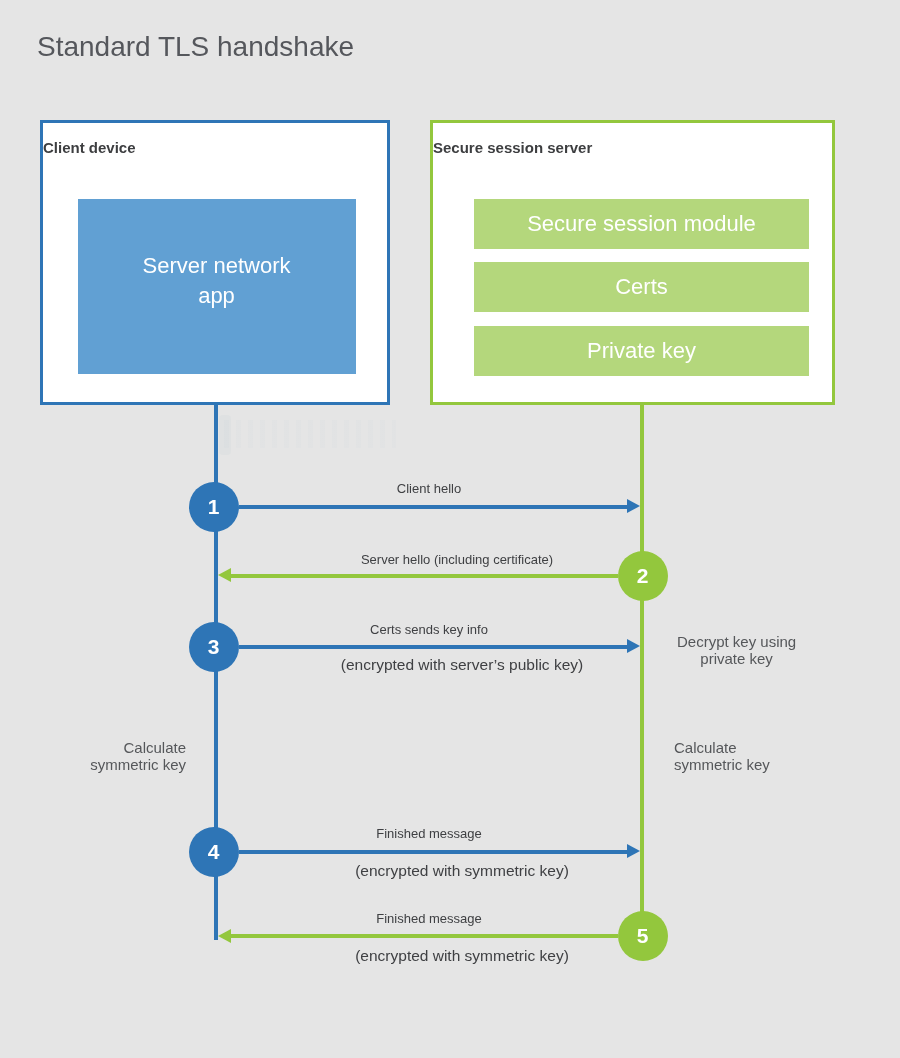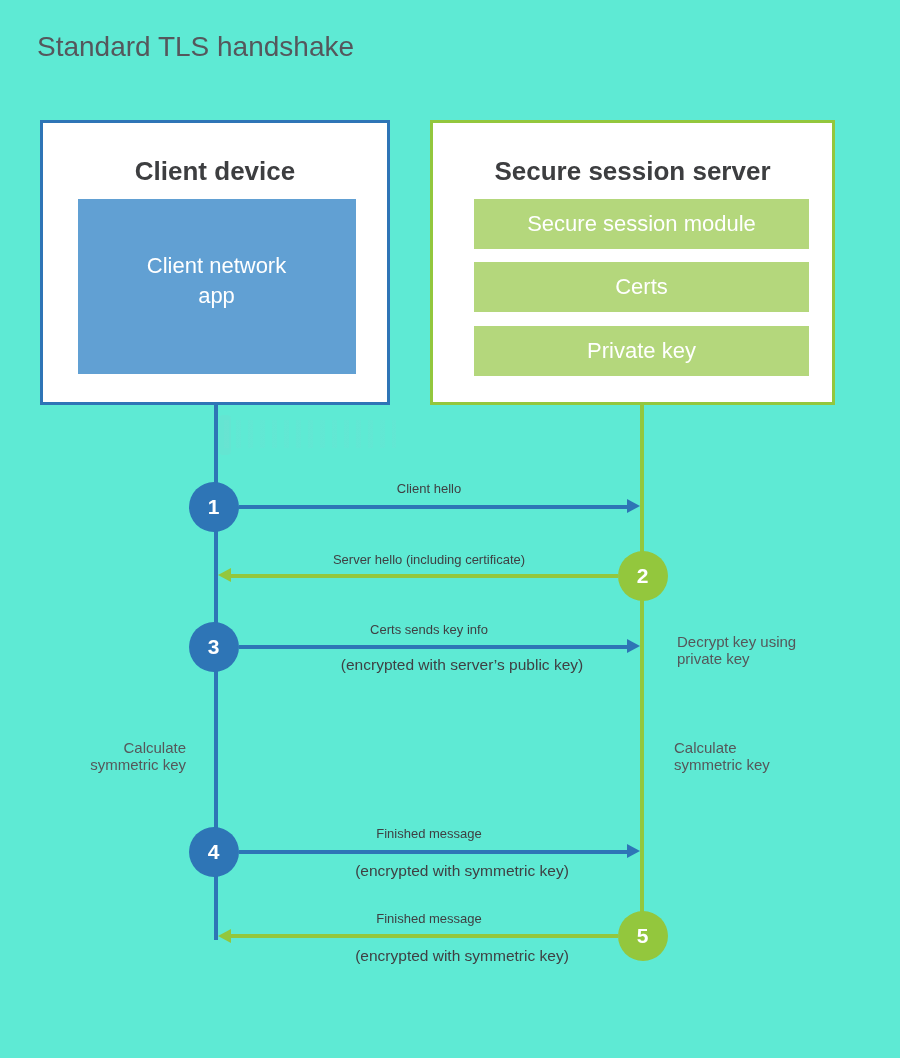--- a/index.html
+++ b/index.html
@@ -3,28 +3,28 @@
 <meta charset="utf-8">
 <style>
   :root{
     --blue:#2e75b6; --blue-light:#61a0d3;
     --green:#93c73d; --green-light:#b4d77c;
     --ink:#3f4043; --ink-strong:#3d3e40; --ink-soft:#55575a; --title:#55575c;
   }
   *{margin:0;padding:0;box-sizing:border-box;}
   html,body{background:#fff;}
   body{font-family:"Liberation Sans","DejaVu Sans",sans-serif;}
-  .canvas{position:relative;width:900px;height:1058px;background:#5eead4;overflow:hidden;}
+  .canvas{position:relative;width:900px;height:1058px;background:#e5e5e5;overflow:hidden;}
 
   .title{position:absolute;left:37px;top:30px;font-size:28px;font-weight:300;color:var(--title);letter-spacing:0;line-height:34px;}
 
   .actor-box{position:absolute;top:120px;height:285px;background:#fff;}
   .actor-box.client{left:40px;width:350px;border:3px solid var(--blue);}
   .actor-box.server{left:430px;width:405px;border:3px solid var(--green);}
-  .actor-title{position:absolute;left:0;right:0;top:36px;text-align:center;font-size:26px;font-weight:bold;color:var(--ink-strong);line-height:25px;}
+  .actor-title{position:absolute;left:0;right:0;top:12px;text-align:left;font-size:15px;font-weight:bold;color:var(--ink-strong);line-height:25px;}
 
   .app-box{position:absolute;left:34.5px;top:76px;width:278px;height:175px;background:var(--blue-light);
            display:flex;flex-direction:column;align-items:center;justify-content:center;
            color:#fff;font-size:22px;line-height:30px;text-align:center;padding-bottom:11px;}
   .module-bar{position:absolute;left:41px;width:335px;height:50px;background:var(--green-light);
            display:flex;align-items:center;justify-content:center;color:#fff;font-size:22px;}
   .module-bar.m0{top:76px;}
   .module-bar.m1{top:139px;}
   .module-bar.m2{top:203px;}
 
@@ -69,21 +69,21 @@
 </head>
 <body>
 
 <div class="canvas">
 
   <div class="title">Standard TLS handshake</div>
 
   <div class="actor-box client">
     <div class="actor-title">Client device</div>
     <div class="app-box">
-      <span>Client network</span>
+      <span>Server network</span>
       <span>app</span>
     </div>
   </div>
 
   <div class="actor-box server">
     <div class="actor-title">Secure session server</div>
     <div class="module-bar m1">
       <span>Certs</span>
     </div>
     <div class="module-bar m0">
@@ -109,33 +109,33 @@
   </div>
   <div class="msg-label" style="top:476.5px;">Client hello</div>
 
   <div class="step-circle green on-server" style="top:550.5px;">
     <span>2</span>
   </div>
   <div class="arrow dir-left green" style="left:218px;top:573.5px;width:399.5px;">
     <div class="shaft"></div>
     <div class="head"></div>
   </div>
-  <div class="msg-label" style="top:548px;">Server hello (including certificate)</div>
+  <div class="msg-label" style="top:548px;margin-left:28px;">Server hello (including certificate)</div>
 
   <div class="step-circle blue on-client" style="top:621.5px;">
     <span>3</span>
   </div>
   <div class="arrow dir-right blue" style="left:239px;top:644.5px;width:401px;">
     <div class="shaft"></div>
     <div class="head"></div>
   </div>
   <div class="msg-label" style="top:618px;">Certs sends key info</div>
   <div class="msg-sub" style="top:654.5px;">(encrypted with server’s public key)</div>
 
-  <div class="note" style="left:677px;top:632.5px;">
+  <div class="note" style="left:677px;top:632.5px;text-align:center;">
     <div>Decrypt key using</div>
     <div>private key</div>
   </div>
 
   <div class="note right-align" style="right:714px;top:738.5px;">
     <div>Calculate</div>
     <div>symmetric key</div>
   </div>
   <div class="note" style="left:674px;top:738.5px;">
     <div>Calculate</div>

